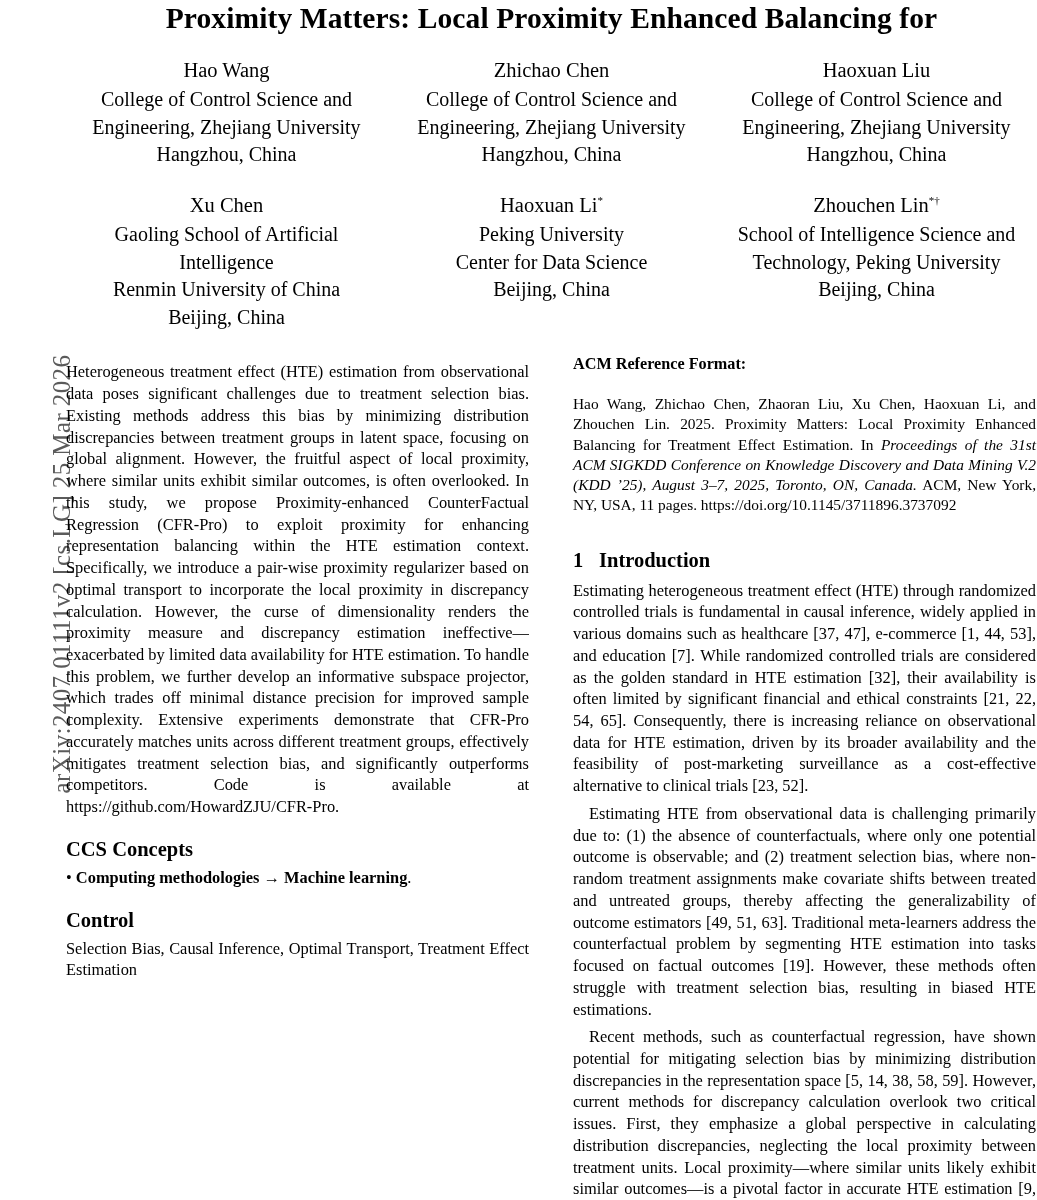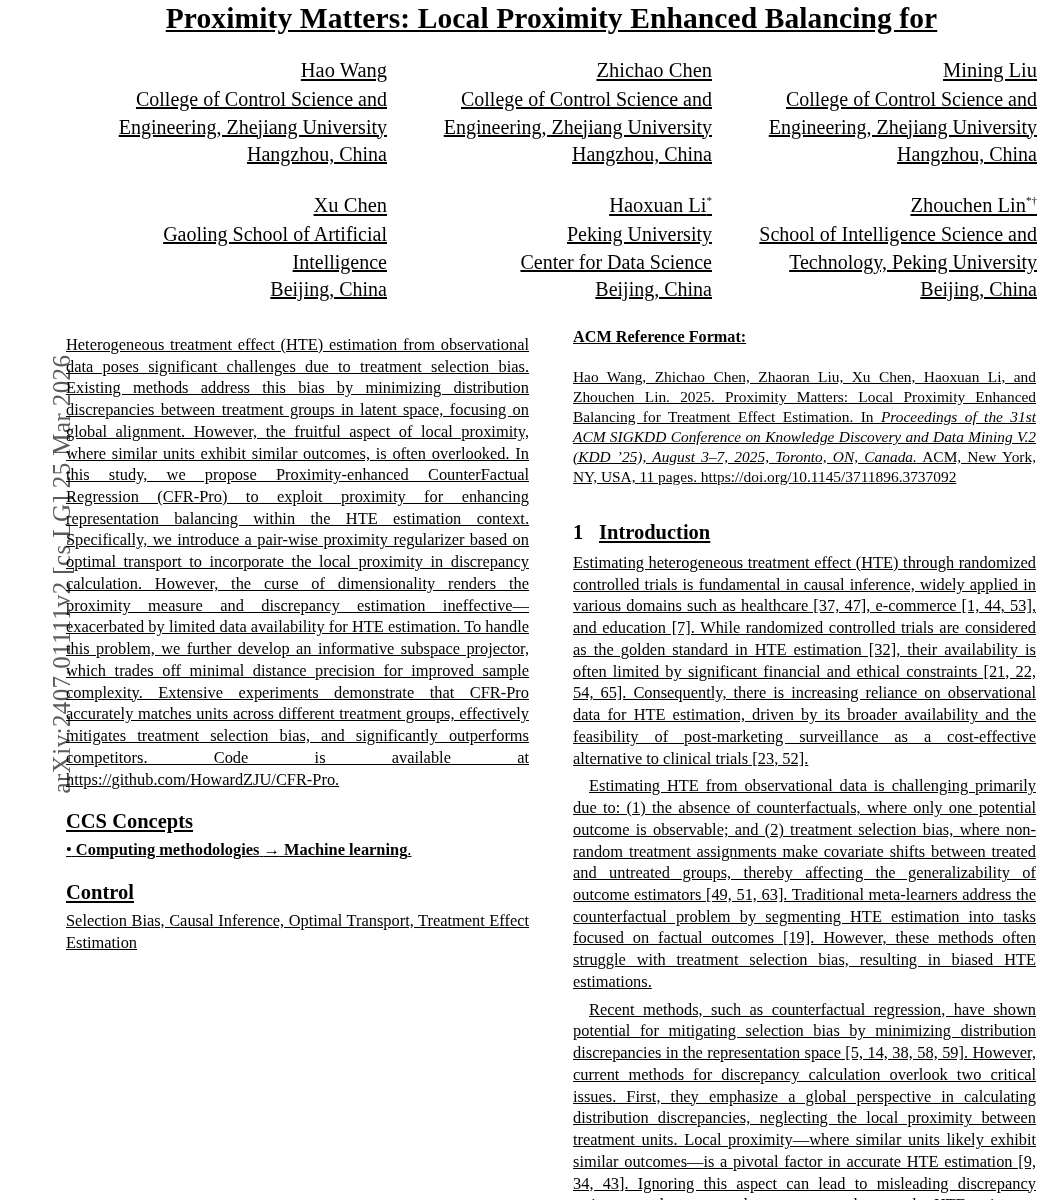--- a/index.html
+++ b/index.html
@@ -31,21 +31,20 @@
     text-align: center;
     white-space: nowrap;
   }
 
   .page {
     position: absolute;
     left: 66px;
     top: 0;
     width: 971px;
     height: 876px;
-    text-decoration: underline;
   }
 
   
   .title {
     font-size: 29.5px;
     font-weight: bold;
     text-align: center;
     line-height: 1.28;
     margin: 0;
     padding: 0 10px;
@@ -55,21 +54,21 @@
   .title .line2 { display: block; }
 
   
   .authors-grid {
     display: grid;
     grid-template-columns: 1fr 1fr 1fr;
     margin-top: 18px;
     column-gap: 4px;
   }
   .author-cell {
-    text-align: right;
+    text-align: center;
     line-height: 1.38;
   }
   .author-name {
     font-size: 20.5px;
     margin-bottom: 2px;
   }
   .author-aff {
     font-size: 20px;
   }
   .authors-row2 {
@@ -141,31 +140,32 @@
       <div class="author-aff">Engineering, Zhejiang University</div>
       <div class="author-aff">Hangzhou, China</div>
     </div>
     <div class="author-cell">
       <div class="author-name">Zhichao Chen</div>
       <div class="author-aff">College of Control Science and</div>
       <div class="author-aff">Engineering, Zhejiang University</div>
       <div class="author-aff">Hangzhou, China</div>
     </div>
     <div class="author-cell">
-      <div class="author-name">Mining Liu</div>
+      <div class="author-name">Haoxuan Liu</div>
       <div class="author-aff">College of Control Science and</div>
       <div class="author-aff">Engineering, Zhejiang University</div>
       <div class="author-aff">Hangzhou, China</div>
     </div>
   </div>
 
   <div class="authors-grid authors-row2">
     <div class="author-cell">
       <div class="author-name"><span>Xu Chen</span><sup class="mark"></sup></div>
       <div class="author-aff">Gaoling School of Artificial Intelligence</div>
+      <div class="author-aff">Renmin University of China</div>
       <div class="author-aff">Beijing, China</div>
     </div>
     <div class="author-cell">
       <div class="author-name"><span>Haoxuan Li</span><sup class="mark">*</sup></div>
       <div class="author-aff">Peking University</div>
       <div class="author-aff">Center for Data Science</div>
       <div class="author-aff">Beijing, China</div>
     </div>
     <div class="author-cell">
       <div class="author-name"><span>Zhouchen Lin</span><sup class="mark">*†</sup></div>

